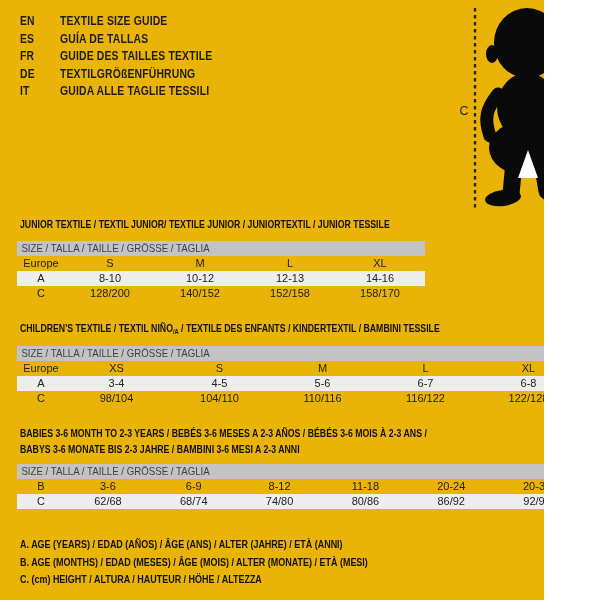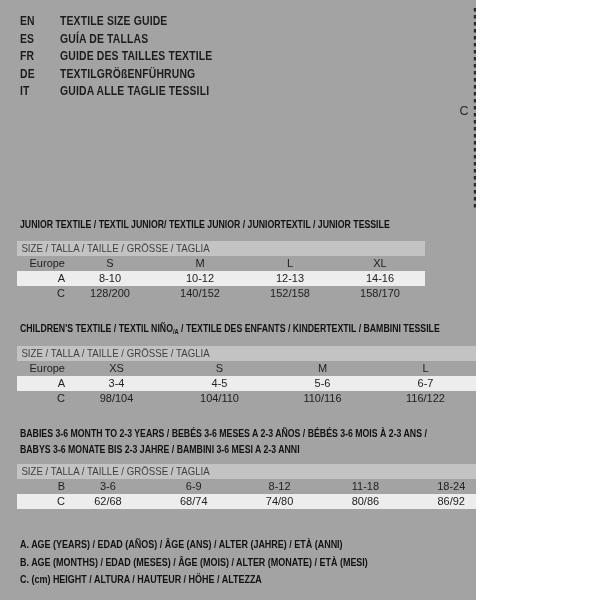--- a/index.html
+++ b/index.html
@@ -1,23 +1,23 @@
 <!DOCTYPE html>
 <html><head>
 <meta charset="utf-8">
 <style>
   * { margin: 0; padding: 0; box-sizing: border-box; }
   html, body { background: #ffffff; }
   body { font-family: "Liberation Sans", sans-serif; color: #1c1c1c; }
 
   .canvas {
     position: relative;
-    width: 476px;
+    width: 544px;
     height: 600px;
-    background: #a3a3a3;
+    background: #eab308;
     overflow: hidden;
   }
 
   
   .lang-block {
     position: absolute;
     left: 20px;
     top: 12px;
     transform: scaleX(0.8);
     transform-origin: 0 0;
@@ -80,21 +80,21 @@
     color: #3f3f3f;
     text-align: left;
     border-radius: 7px;
   }
   .thead-bar .condense {
     display: inline-block;
     transform: scaleX(0.88);
     transform-origin: 0 50%;
     padding-left: 5px;
   }
-  td.row-label { text-align: right; padding-left: 5px; color: #222; margin-top: 17px; }
+  td.row-label { text-align: center; padding-left: 5px; color: #222; margin-top: 17px; }
   td.val { text-align: center; color: #222; }
   tr.shaded { background: #ededed; }
 
   
   .legend {
     position: absolute;
     left: 20px;
     top: 536px;
     transform: scaleX(0.78);
     transform-origin: 0 0;
@@ -268,21 +268,21 @@
         <th colspan="7"><span class="condense">SIZE / TALLA / TAILLE / GRÖSSE / TAGLIA</span></th>
       </tr>
     </thead>
     <tbody>
       <tr>
         <td class="row-label">B</td>
         <td class="val">3-6</td>
         <td class="val">6-9</td>
         <td class="val">8-12</td>
         <td class="val">11-18</td>
-        <td class="val">18-24</td>
+        <td class="val">20-24</td>
         <td class="val">20-36</td>
       </tr>
       <tr class="shaded">
         <td class="row-label">C</td>
         <td class="val">62/68</td>
         <td class="val">68/74</td>
         <td class="val">74/80</td>
         <td class="val">80/86</td>
         <td class="val">86/92</td>
         <td class="val">92/98</td>

